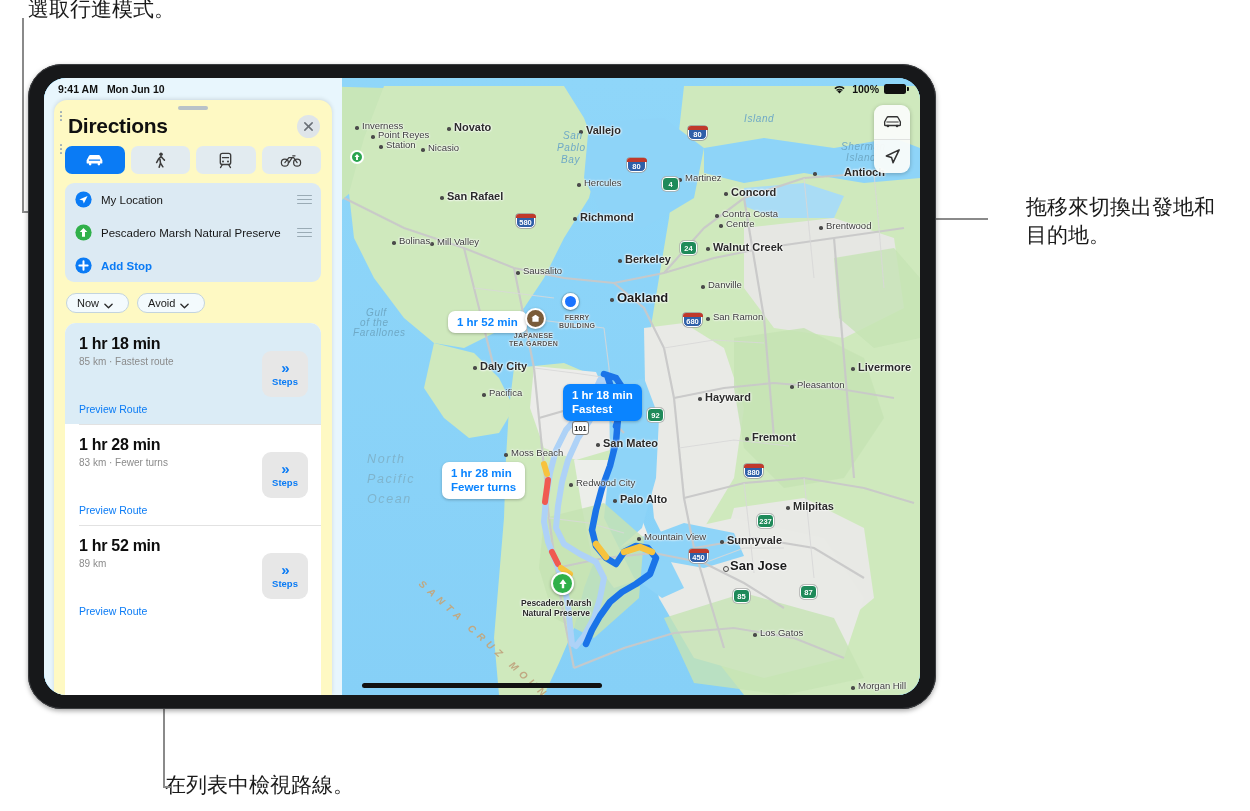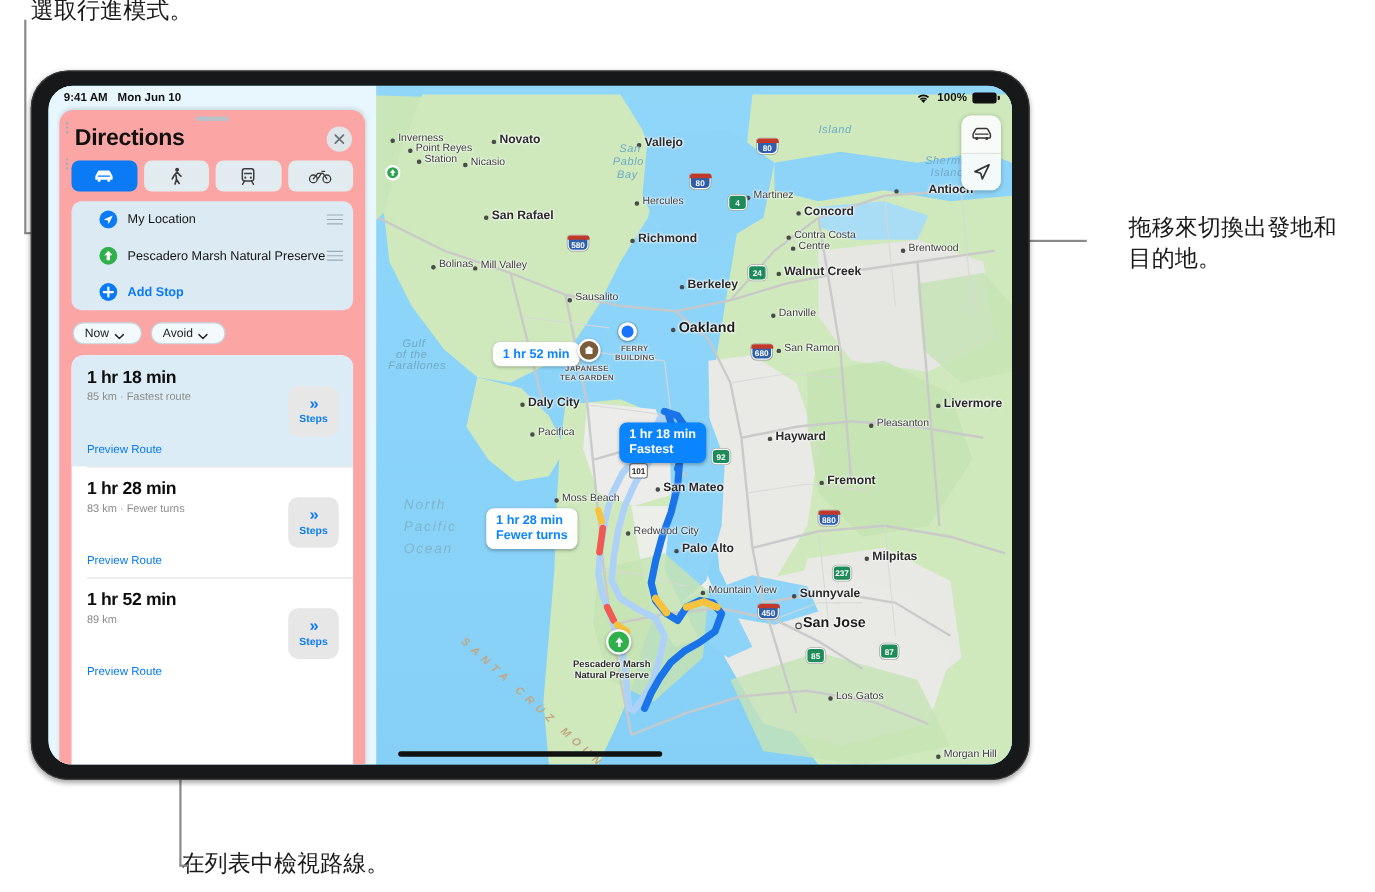--- a/index.html
+++ b/index.html
@@ -199,21 +199,21 @@
   
   #panel {
     position: absolute; left: 0; top: 0; bottom: 0;
     width: 298px;
     background: #e8f6fd;
     z-index: 36;
     display: flex; flex-direction: column;
   }
   #panel-card {
     margin: 22px 10px 0 10px;
-    background: #fca5a5;
+    background: #fef9c3;
     border-radius: 13px 13px 0 0;
     box-shadow: 0 -1px 4px rgba(0,0,0,.12);
     flex: 1;
     display: flex; flex-direction: column;
     overflow: hidden;
   }
   .grabber {
     width: 30px; height: 4px; border-radius: 2px;
     background: #b8c2c8; margin: 6px auto 0 auto;
   }
@@ -235,21 +235,21 @@
     background: #e2ebf0;
     display: flex; align-items: center; justify-content: center;
     cursor: pointer;
   }
   .mode.active { background: #0a7bf5; }
 
   #stops {
     margin: 0 11px;
     background: #dceaf3;
     border-radius: 9px;
-    padding: 0 0 0 17px;
+    padding: 0 0 0 2px;
   }
   .stoprow {
     display: flex; align-items: center;
     height: 33px;
     padding: 0 9px 0 8px;
     position: relative;
   }
   .stop-ico { width: 17px; height: 17px; flex: 0 0 17px; }
   .stop-txt {
     margin-left: 9px; font-size: 11.5px; color: #161616;

